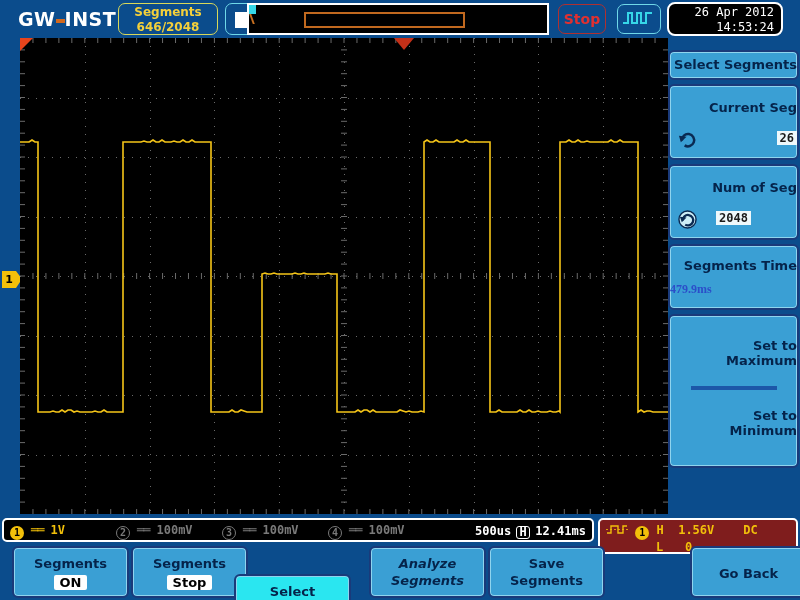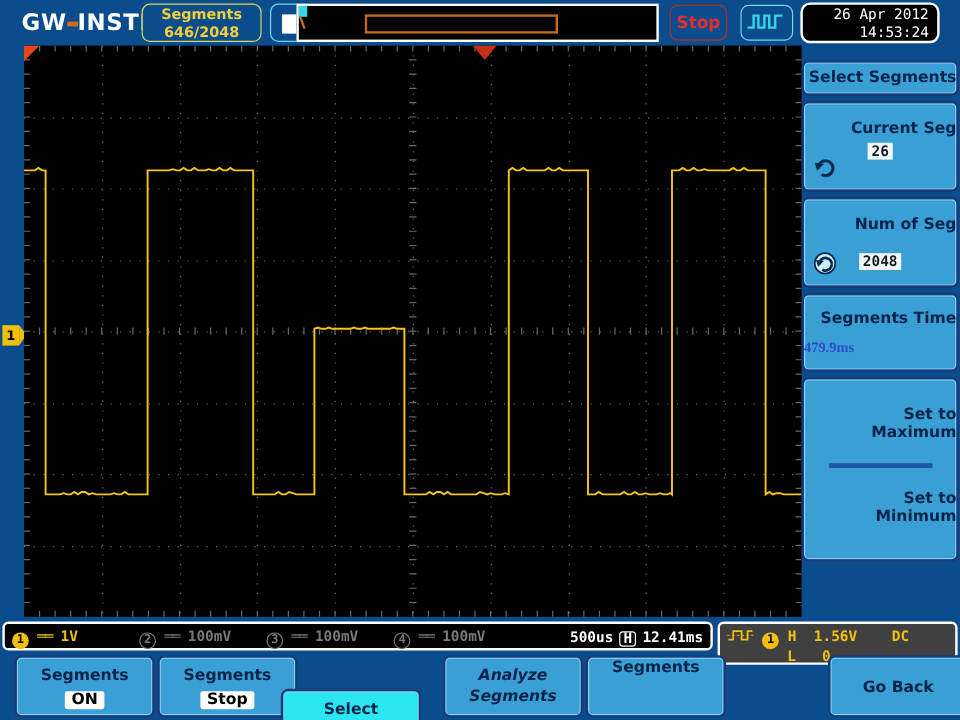--- a/index.html
+++ b/index.html
@@ -65,21 +65,21 @@
           box-shadow: inset 0 0 0 1px #8fd4ee; }
   .mtitle { color: #05234a; font-size: 13px; font-weight: bold; text-align: right;
             font-family: "DejaVu Sans", sans-serif; }
   .mval { display: inline-block; background: #eef8fb; color: #1a1a1a; font-size: 12px;
           font-weight: bold; padding: 0 3px; font-family: "DejaVu Sans Mono", monospace; }
   .knob { position: absolute; left: 8px; width: 19px; height: 19px; }
   #m-header { top: 0; height: 30px; }
   #m-header .mtitle { line-height: 26px; }
   #m-cur { top: 34px; height: 76px; }
   #m-cur .mtitle { margin-top: 14px; }
-  #m-cur .valrow { text-align: center; }
+  #m-cur .valrow { margin-top: 12px; text-align: right; }
   #m-cur .knob { top: 44px; }
   #m-num { top: 114px; height: 76px; }
   #m-num .mtitle { margin-top: 14px; }
   #m-num .valrow { margin-top: 12px; text-align: center; }
   #m-num .knob { top: 44px; }
   #m-time { top: 194px; height: 66px; }
   #m-time .mtitle { margin-top: 12px; }
   #m-time .tval { color: #2b4ec9; font-size: 12px; font-weight: bold; 
                   margin-top: 9px; font-family: Liberation Serif, serif; }
   #m-set { top: 264px; height: 154px; }
@@ -94,21 +94,21 @@
   .chdot { display:inline-block; width:14px; height:14px; border-radius:50%;
            text-align:center; line-height:14px; font-size:10px; position: relative; top: 2px; }
   .chdot.on { background:#f2c00a; color:#000; }
   .chdot.off { background:transparent; color:#7a7a7a; border:1px solid #7a7a7a; line-height:12px; }
   .coup { letter-spacing: -1px; }
   #tbbox { position: absolute; left: 434px; top: 0px; width: 158px; height: 20px; margin-left: 37px; }
   #tbbox span { font-family: "DejaVu Sans Mono", monospace; font-size: 12px; font-weight: bold; color: #ffffff; }
   .hbadge { display:inline-block; width:14px; height:13px; border:1px solid #ffffff; border-radius:3px;
             font-size:9px; line-height:11px; text-align:center; position:relative; top:1px; }
   #trigbar { position: absolute; left: 598px; top: 518px; width: 200px; height: 36px;
-             background: #404040; border: 2px solid #ffffff; border-radius: 5px; overflow:hidden; }
+             background: #7f1d1d; border: 2px solid #ffffff; border-radius: 5px; overflow:hidden; }
   #trigbar .r1 { position:absolute; left:6px; top:1px; height:18px; line-height:18px;
                  color:#f2c00a; font-family:"DejaVu Sans Mono", monospace; font-size:12px; font-weight:bold; }
   #trigbar .r2 { position:absolute; left:56px; top:19px; height:16px; line-height:16px;
                  color:#f2c00a; font-family:"DejaVu Sans Mono", monospace; font-size:12px; font-weight:bold; }
 
   
   #btnrow { position: absolute; left: 0; top: 546px; width: 800px; height: 54px; }
   .fbtn { position: absolute; top: 0; width: 117px; height: 52px;
           background: #3a9fd4; border: 2px solid #1a3a7a; border-radius: 6px;
           box-shadow: inset 0 0 0 1px #8fd4ee; }
@@ -543,20 +543,21 @@
       </div>
       <div class="fbtn sel" style="left: 234px; margin-top: 28px;">
         <div class="l l1">Select</div>
         <div class="l">Segments</div>
       </div>
       <div class="fbtn" style="left: 369px; font-style: italic;">
         <div class="l l1">Analyze</div>
         <div class="l">Segments</div>
       </div>
       <div class="fbtn" style="left: 488px;">
+        <div class="l l1">Save</div>
         <div class="l">Segments</div>
       </div>
       <div class="fbtn" style="left: 690px;">
         <div class="l" style="margin-top: 17px;">Go Back</div>
       </div>
     </div>
 
 </div>
 
 </body></html>

